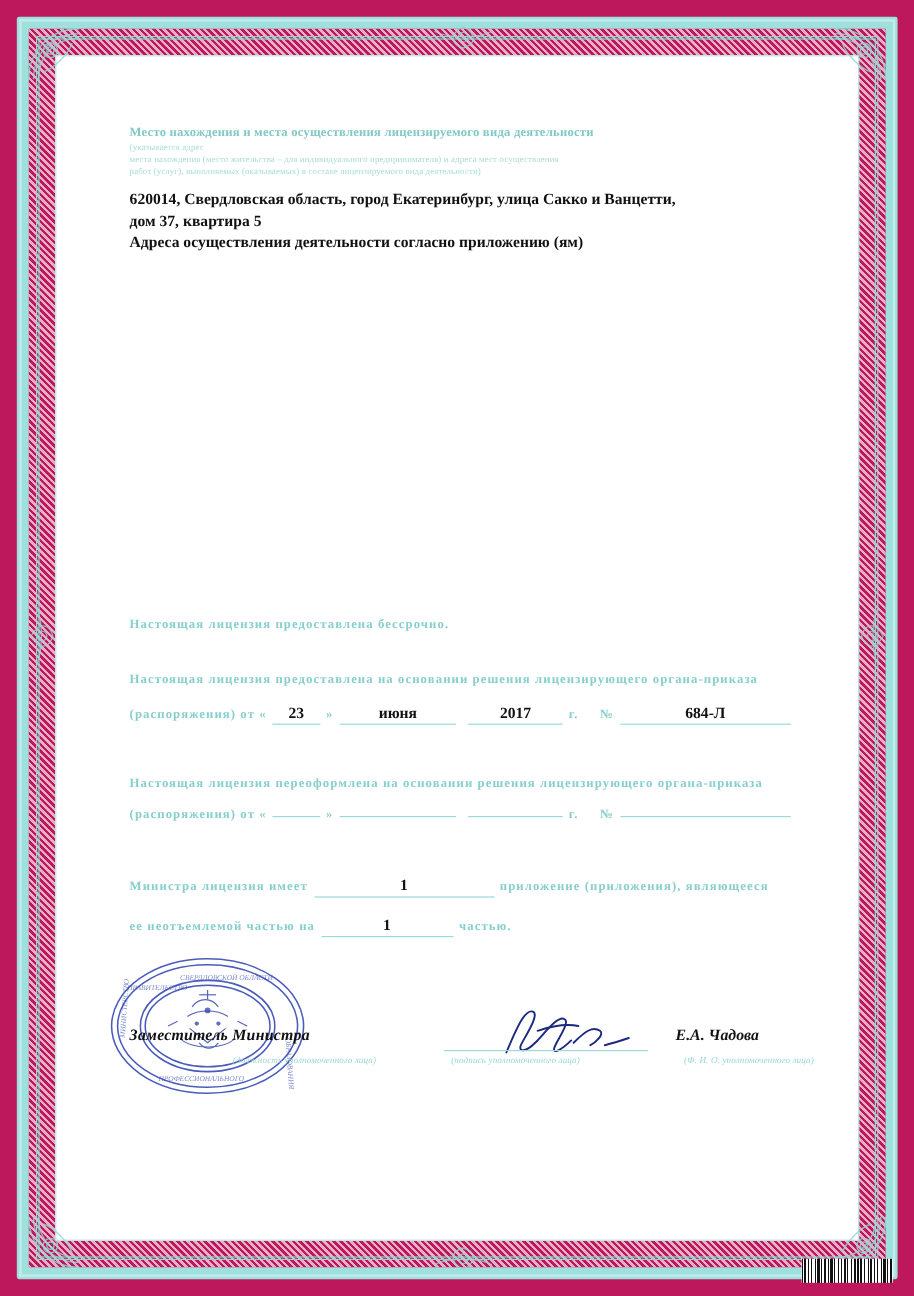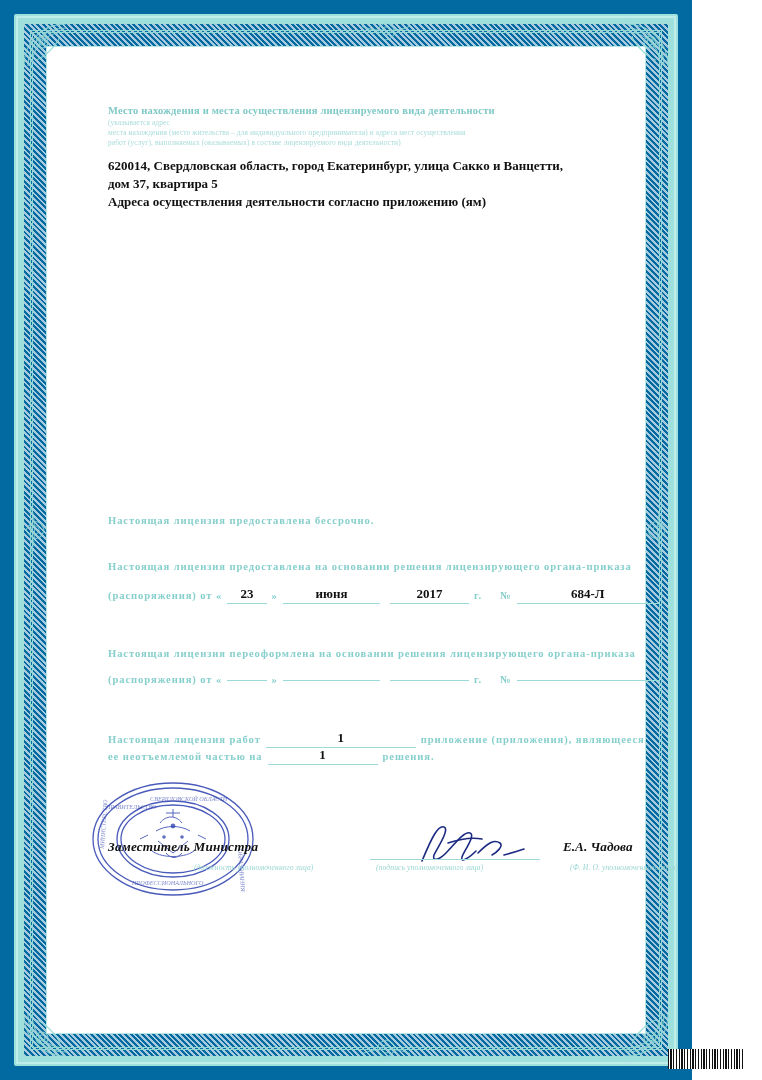--- a/index.html
+++ b/index.html
@@ -9,23 +9,23 @@
   body {
     width: 762px;
     height: 1080px;
     background: #ffffff;
     font-family: "Liberation Serif", serif;
     overflow: hidden;
   }
 
   .page {
     position: relative;
-    width: 692px;
+    width: 762px;
     height: 1080px;
-    background: #0369a1;
+    background: #be185d;
     box-sizing: border-box;
   }
 
   
   .frame-outer {
     position: absolute;
     left: 14px;
     top: 14px;
     right: 14px;
     bottom: 14px;
@@ -150,21 +150,21 @@
     padding-bottom: 1px;
     margin: 0 5px;
     line-height: 1.15;
   }
   .ul.empty { color: transparent; }
 
   .block-gap-a { height: 26px; }
   .block-gap-b { height: 40px; }
 
   
-  .att-row { margin-top: 0; }
+  .att-row { margin-top: 16px; }
 
   
   .sig-area {
     position: relative;
     margin-top: 46px;
     height: 130px;
     font-style: italic;
   }
   .sig-title {
     position: absolute;
@@ -381,28 +381,28 @@
       <span class="ul empty" style="width:104px;"></span>
       <span class="ul empty" style="width:84px;"></span>
       <span class="lbl">г.</span>
       <span class="lbl" style="padding-left:18px;">№</span>
       <span class="ul empty" style="width:152px;"></span>
     </div>
 
     <div style="height:46px"></div>
 
     <div class="row">
-      <span class="lbl">Настоящая  лицензия  работ</span>
+      <span class="lbl">Министра  лицензия  имеет</span>
       <span class="ul" style="width:150px;">1</span>
       <span class="lbl">приложение  (приложения),  являющееся</span>
     </div>
     <div class="row att-row">
       <span class="lbl">ее  неотъемлемой  частью  на</span>
       <span class="ul" style="width:110px;">1</span>
-      <span class="lbl">решения.</span>
+      <span class="lbl">частью.</span>
     </div>
 
     <div class="sig-area">
 
       <div class="stamp">
         <svg width="175" height="120" viewBox="0 0 175 120">
           <g fill="none" stroke="#2b3fae" stroke-width="1.3" opacity="0.85">
             <ellipse cx="85" cy="60" rx="80" ry="56"></ellipse>
             <ellipse cx="85" cy="60" rx="75" ry="51"></ellipse>
             <ellipse cx="85" cy="60" rx="56" ry="38"></ellipse>

